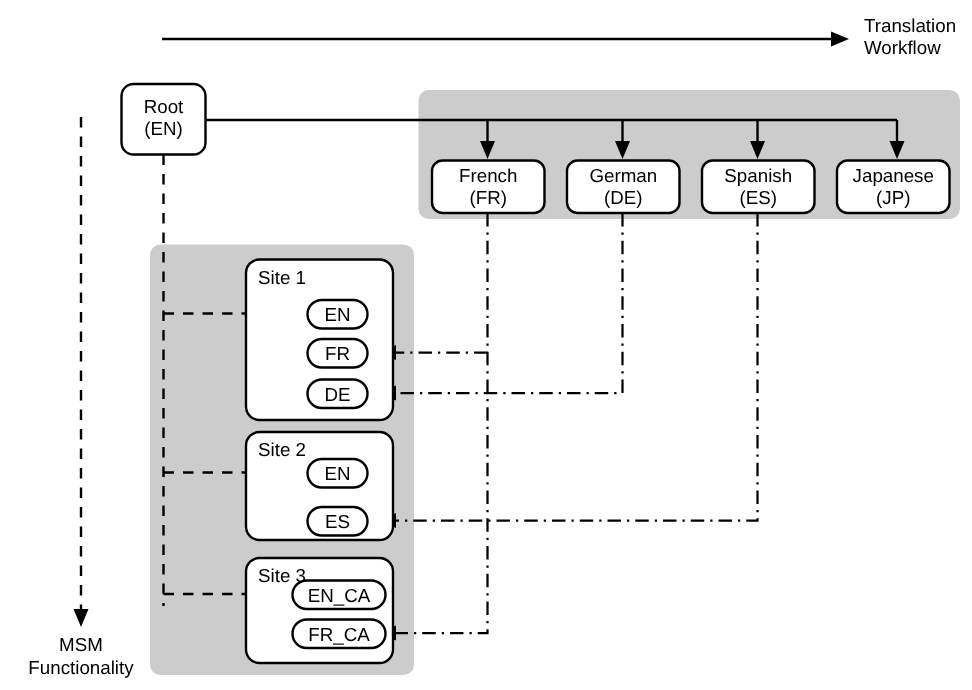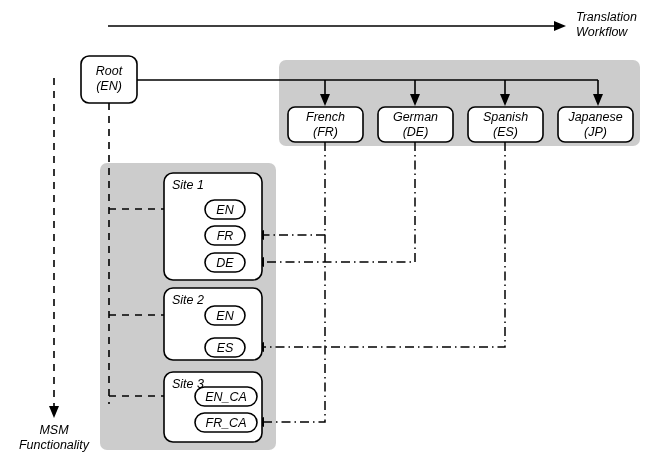--- a/index.html
+++ b/index.html
@@ -10,21 +10,20 @@
   body {
     width: 648px;
     height: 460px;
     font-family: "Liberation Sans", sans-serif;
     overflow: hidden;
   }
   #diagram-root {
     position: relative;
     width: 648px;
     height: 460px;
-    font-style: italic;
   }
   svg#diagram {
     display: block;
     width: 648px;
     height: 460px;
   }
   .panel-fill {
     fill: #cccccc;
     stroke: none;
   }

